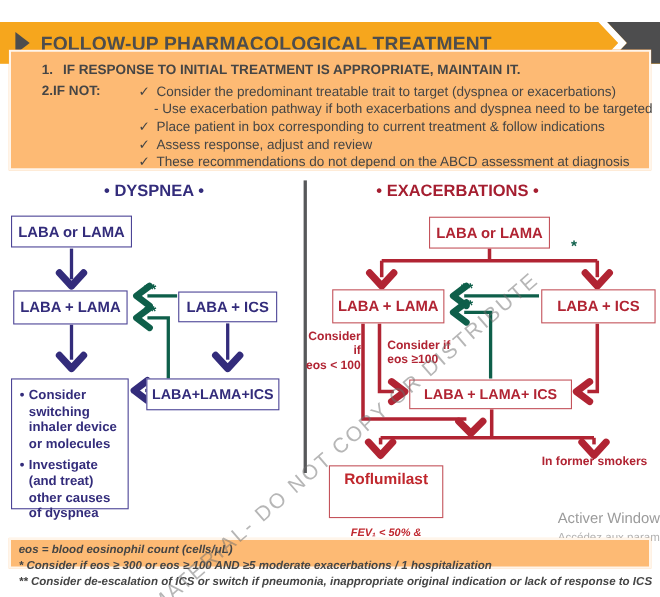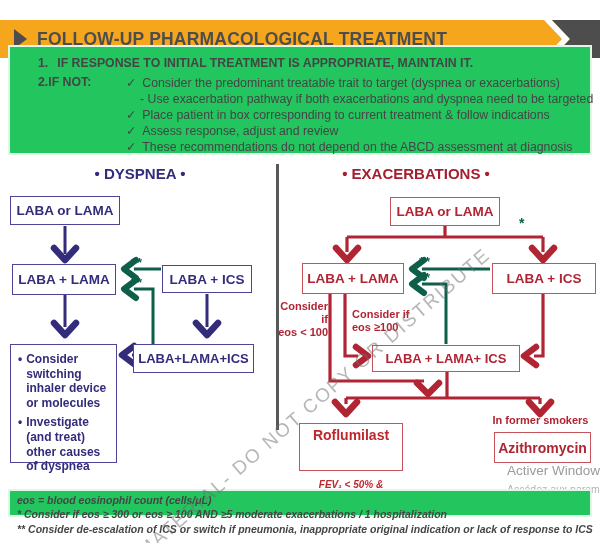--- a/index.html
+++ b/index.html
@@ -7,21 +7,21 @@
     position:relative;width:600px;height:543px;overflow:hidden;background:#fff;
     font-family:"Liberation Sans",sans-serif;
   }
   
   .header{position:absolute;left:0;top:0;width:600px;height:38px;background:#F6A61D;margin-top:20px;}
   .header-tri{position:absolute;left:14px;top:9px;width:0;height:0;
     border-top:10px solid transparent;border-bottom:10px solid transparent;border-left:13px solid #4D4D4E;}
   .header-title{position:absolute;left:37px;top:0;height:38px;line-height:38px;
     font-size:17.5px;font-weight:700;color:#4D4D4E;letter-spacing:.2px;white-space:nowrap;}
   
-  .opanel{position:absolute;left:8px;width:584px;background:#22c55e;box-sizing:border-box;
+  .opanel{position:absolute;left:8px;width:584px;background:#fdba74;box-sizing:border-box;
     box-shadow:inset 0 0 0 2px rgba(255,255,255,.85);color:#454545;}
   .instr{top:45px;height:110px;font-size:12.3px;}
   .instr .num-line{position:absolute;left:30px;top:11px;font-weight:700;white-space:nowrap;}
   .instr .num-line .lbl{margin-left:9px;}
   .instr .row2{position:absolute;left:30px;top:30px;font-weight:700;white-space:nowrap;}
   .instr .checks{position:absolute;left:118px;top:30px;width:478px;line-height:16px;font-weight:400;}
   .check-line{white-space:nowrap;}
   .check-mark{margin-right:6px;}
   .check-sub{padding-left:14px;white-space:nowrap;}
   .footer{top:489px;height:28px;font-style:italic;font-weight:700;font-size:10.5px;
@@ -174,21 +174,20 @@
 
   <div class="box rbox" style="left:390px;top:197px;width:110px;height:29px;">LABA or LAMA</div>
   <div class="box rbox" style="left:302px;top:263px;width:102px;height:31px;">LABA + LAMA</div>
   <div class="box rbox" style="left:492px;top:263px;width:104px;height:31px;">LABA + ICS</div>
   <div class="box rbox" style="left:372px;top:345px;width:148px;height:27px;font-size:13px;">LABA + LAMA+ ICS</div>
   <div class="box rbox rof" style="left:299px;top:423px;width:104px;height:48px;">
     <div class="rof-title">Roflumilast</div>
     <div class="rof-note pre">FEV₁ &lt; 50% &amp;
 chronic bronchitis</div>
   </div>
-  <div class="box rbox" style="left:494px;top:432px;width:97px;height:31px;font-size:14px;">Azithromycin</div>
 
   <div class="rlabel pre" style="left:276px;top:300px;width:52px;text-align:right;">Consider if
 eos &lt; 100</div>
   <div class="rlabel pre" style="left:352px;top:308px;width:62px;">Consider if
 eos ≥100</div>
   <div class="rlabel" style="left:483px;top:414px;width:115px;text-align:center;">In former smokers</div>
   <div class="glabel" style="left:419px;top:254px;">**</div>
   <div class="glabel" style="left:419px;top:270px;">**</div>
   <div class="glabel" style="left:519px;top:215px;font-size:14px;">*</div>
 

